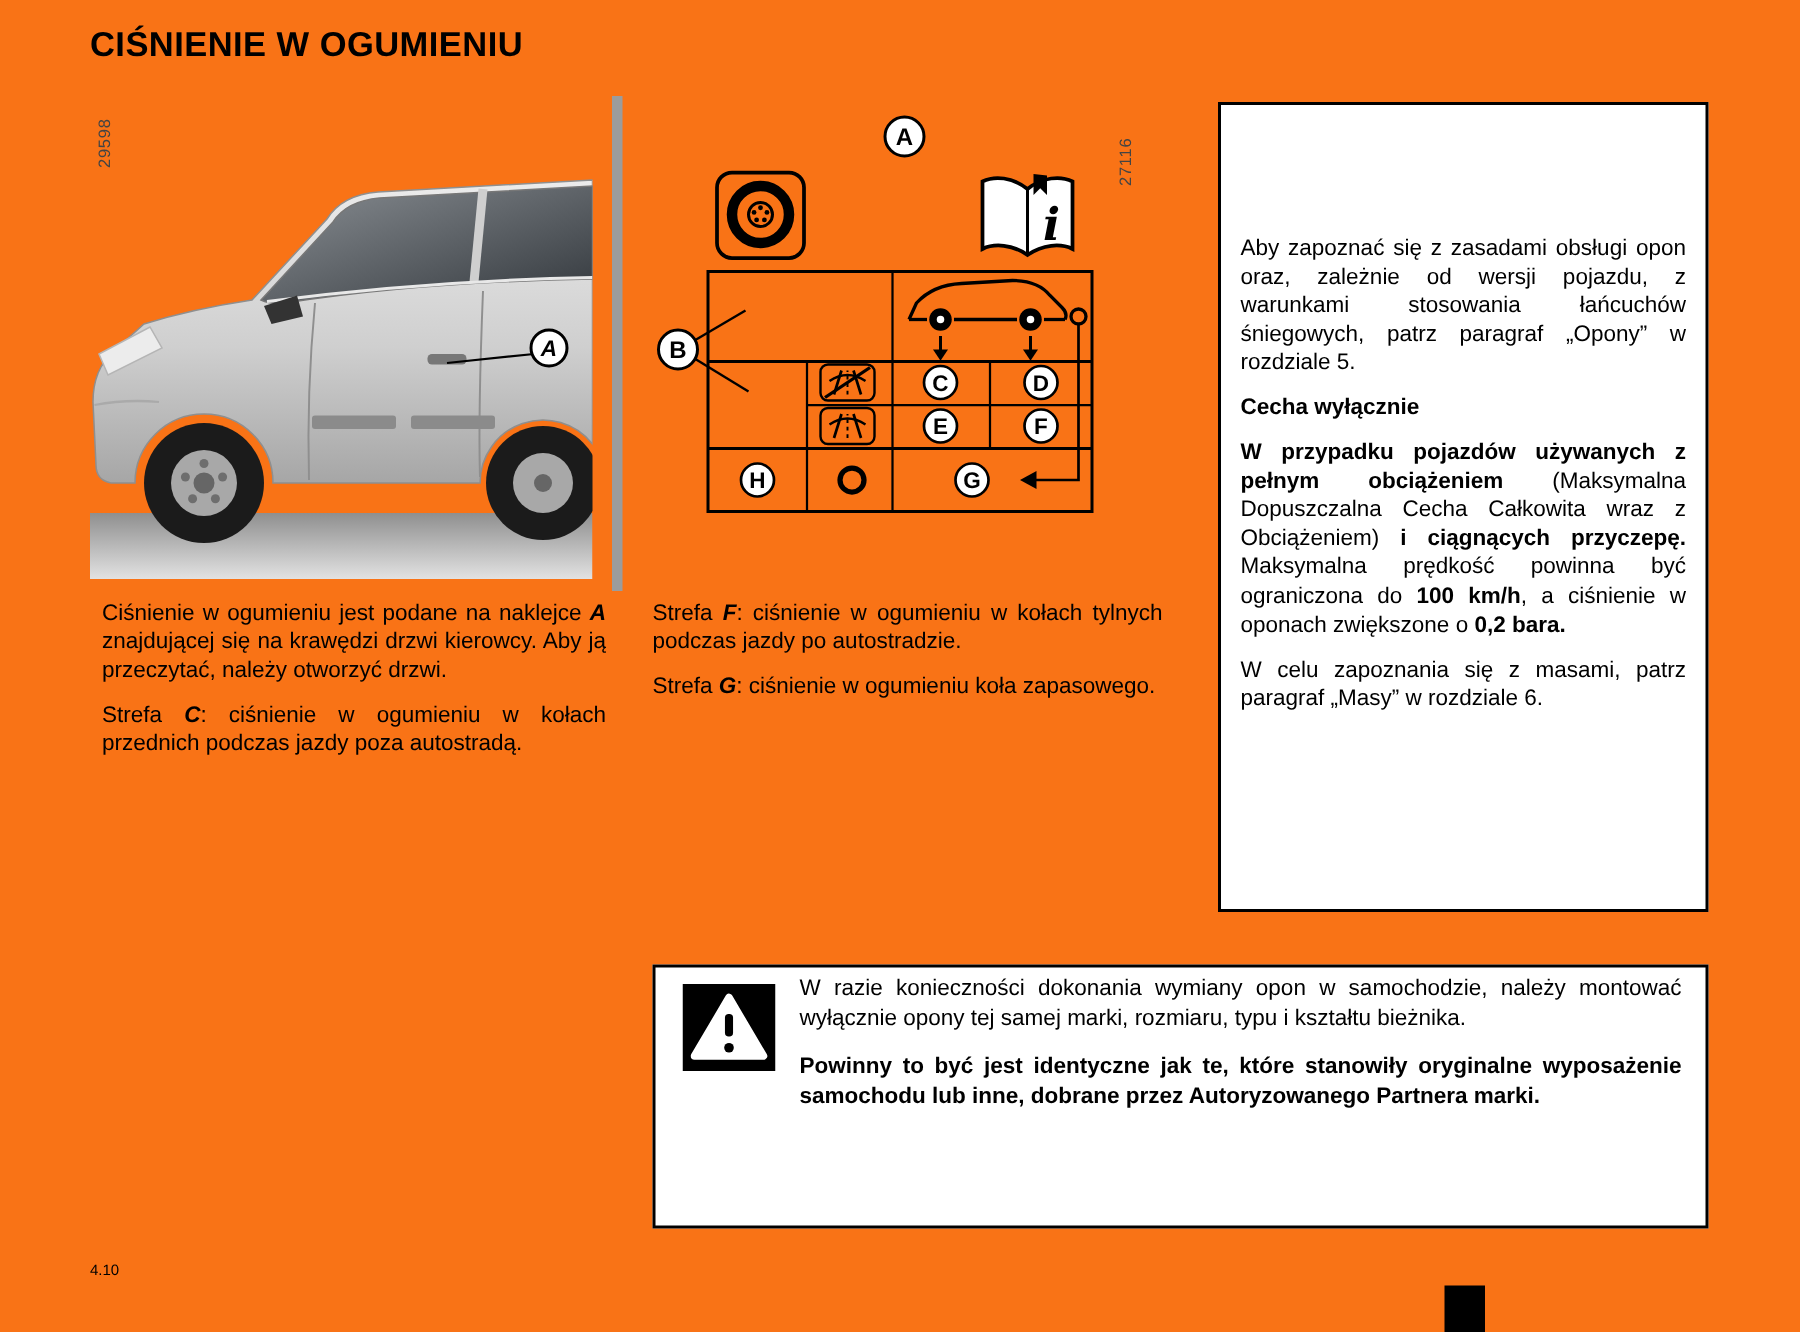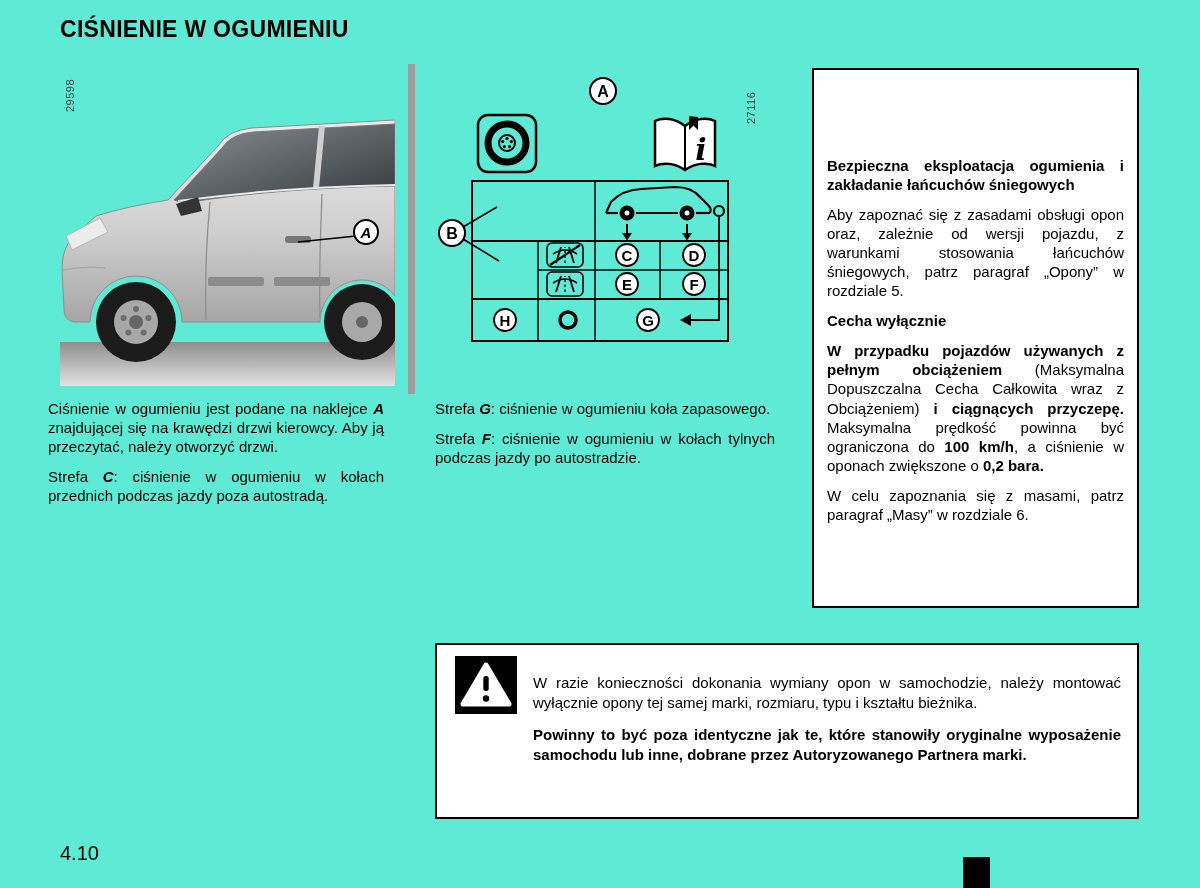--- a/index.html
+++ b/index.html
@@ -2,55 +2,55 @@
 <html><head>
 <meta charset="utf-8">
 <style>
   * { margin:0; padding:0; box-sizing:border-box; }
   html,body { background:#fff; }
   body {
     width:1200px; height:888px; position:relative;
     font-family:"Liberation Sans", sans-serif; color:#000;
     overflow:hidden;
   }
-  .page { position:absolute; inset:0; width:1200px; height:888px; background:#5eead4; }
+  .page { position:absolute; inset:0; width:1200px; height:888px; background:#f97316; }
   .title {
     position:absolute; left:60px; top:16px;
     font-size:23px; font-weight:bold; letter-spacing:.3px;
   }
   .photo { position:absolute; left:60px; top:64px; width:335px; height:330px; }
   .diagram { position:absolute; left:435px; top:64px; width:345px; height:330px; }
   .vcode {
     position:absolute; font-size:11px; color:#444; white-space:nowrap;
     transform:rotate(-90deg); transform-origin:left top; letter-spacing:.5px;
   }
   .vcode-photo { left:64px; top:112px; }
   .vcode-diagram { left:745px; top:124px; }
   .divider { position:absolute; left:408px; top:64px; width:7px; height:330px; background:#9c9c9c; }
 
-  .left-col  { position:absolute; left:48px;  top:399px; width:336px; }
+  .left-col  { position:absolute; left:68px;  top:399px; width:336px; }
   .mid-col   { position:absolute; left:435px; top:399px; width:340px; }
   .para { font-size:15px; line-height:1.27; text-align:justify; margin-bottom:11px; }
   .zl { font-weight:bold; font-style:italic; }
 
   .right-box {
     position:absolute; left:812px; top:68px; width:327px; height:540px;
     border:2px solid #000; padding:86px 13px 0 13px; background:#fff;
   }
   .right-box p { font-size:15px; line-height:1.27; text-align:justify; margin-bottom:11px; }
   .bold { font-weight:bold; }
 
   .warning-box {
     position:absolute; left:435px; top:643px; width:704px; height:176px;
-    border:2px solid #000; padding:28px 16px 0 96px; background:#fff;
+    border:2px solid #000; padding:4px 16px 0 96px; background:#fff;
   }
   .warning-icon { position:absolute; left:18px; top:11px; width:62px; height:58px; }
   .warning-box p { font-size:15px; line-height:1.3; text-align:justify; margin-bottom:13px; }
 
-  .page-number { position:absolute; left:60px; top:842px; font-size:20px; }
+  .page-number { position:absolute; left:60px; top:842px; font-size:10px; }
   .print-mark { position:absolute; left:963px; top:857px; width:27px; height:31px; background:#000; }
 
   svg text { font-family:"Liberation Sans", sans-serif; }
   .serif-i { font-family:"DejaVu Serif", serif; }
 </style>
 </head>
 <body>
 
 <div class="page">
 
@@ -212,38 +212,37 @@
     </svg>
   </div>
   <span class="vcode vcode-diagram">27116</span>
 
   <div class="left-col">
     <p class="para"><span>Ciśnienie w ogumieniu jest podane na naklejce </span><span class="zl">A</span><span> znajdującej się na krawędzi drzwi kierowcy. Aby ją przeczytać, należy otworzyć drzwi.</span></p>
     <p class="para"><span>Strefa </span><span class="zl">C</span><span>: ciśnienie w ogumieniu w kołach przednich podczas jazdy poza autostradą.</span></p>
   </div>
 
   <div class="mid-col">
+    <p class="para"><span>Strefa </span><span class="zl">F</span><span>: ciśnienie w ogumieniu w kołach tylnych podczas jazdy po autostradzie.</span></p>
     <p class="para"><span>Strefa </span><span class="zl">G</span><span>: ciśnienie w ogumieniu koła zapasowego.</span></p>
-    <p class="para"><span>Strefa </span><span class="zl">F</span><span>: ciśnienie w ogumieniu w kołach tylnych podczas jazdy po autostradzie.</span></p>
   </div>
 
   <div class="right-box">
-    <p class="bold">Bezpieczna eksploatacja ogumienia i zakładanie łańcuchów śniegowych</p>
     <p>Aby zapoznać się z zasadami obsługi opon oraz, zależnie od wersji pojazdu, z warunkami stosowania łańcuchów śniegowych, patrz paragraf „Opony” w rozdziale 5.</p>
     <p class="bold">Cecha wyłącznie</p>
     <p><span class="bold">W przypadku pojazdów używanych z pełnym obciążeniem</span><span> (Maksymalna Dopuszczalna Cecha Całkowita wraz z Obciążeniem) </span><span class="bold">i ciągnących przyczepę.</span><span> Maksymalna prędkość powinna być ograniczona do </span><span class="bold">100 km/h</span><span>, a ciśnienie w oponach zwiększone o </span><span class="bold">0,2 bara.</span></p>
     <p>W celu zapoznania się z masami, patrz paragraf „Masy” w rozdziale 6.</p>
   </div>
 
   <div class="warning-box">
     <svg class="warning-icon" viewBox="0 0 62 58">
       <rect width="62" height="58" fill="#000"></rect>
       <path d="M 31,9 L 54,48 L 8,48 Z" fill="#fff" stroke="#fff" stroke-width="5" stroke-linejoin="round"></path>
       <rect x="28.3" y="20" width="5.4" height="15" rx="2.5" fill="#000"></rect>
       <circle cx="31" cy="42.5" r="3.2" fill="#000"></circle>
     </svg>
     <p>W razie konieczności dokonania wymiany opon w samochodzie, należy montować wyłącznie opony tej samej marki, rozmiaru, typu i kształtu bieżnika.</p>
-    <p class="bold">Powinny to być poza identyczne jak te, które stanowiły oryginalne wyposażenie samochodu lub inne, dobrane przez Autoryzowanego Partnera marki.</p>
+    <p class="bold">Powinny to być jest identyczne jak te, które stanowiły oryginalne wyposażenie samochodu lub inne, dobrane przez Autoryzowanego Partnera marki.</p>
   </div>
 
   <div class="page-number">4.10</div>
   <div class="print-mark"></div>
 </div>
 
 </body></html>

